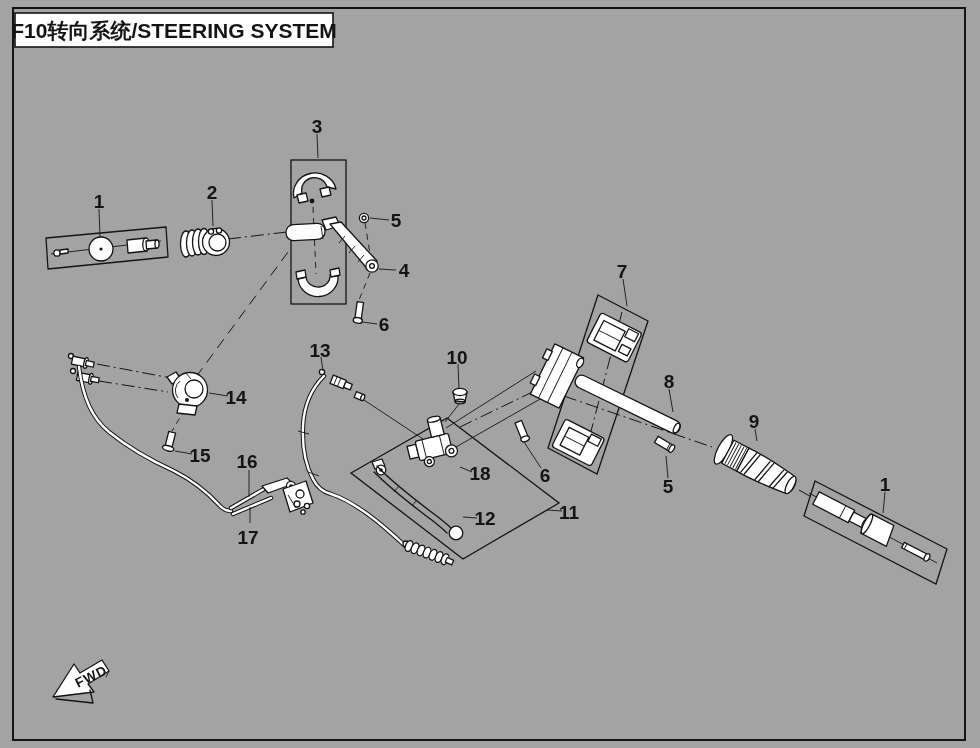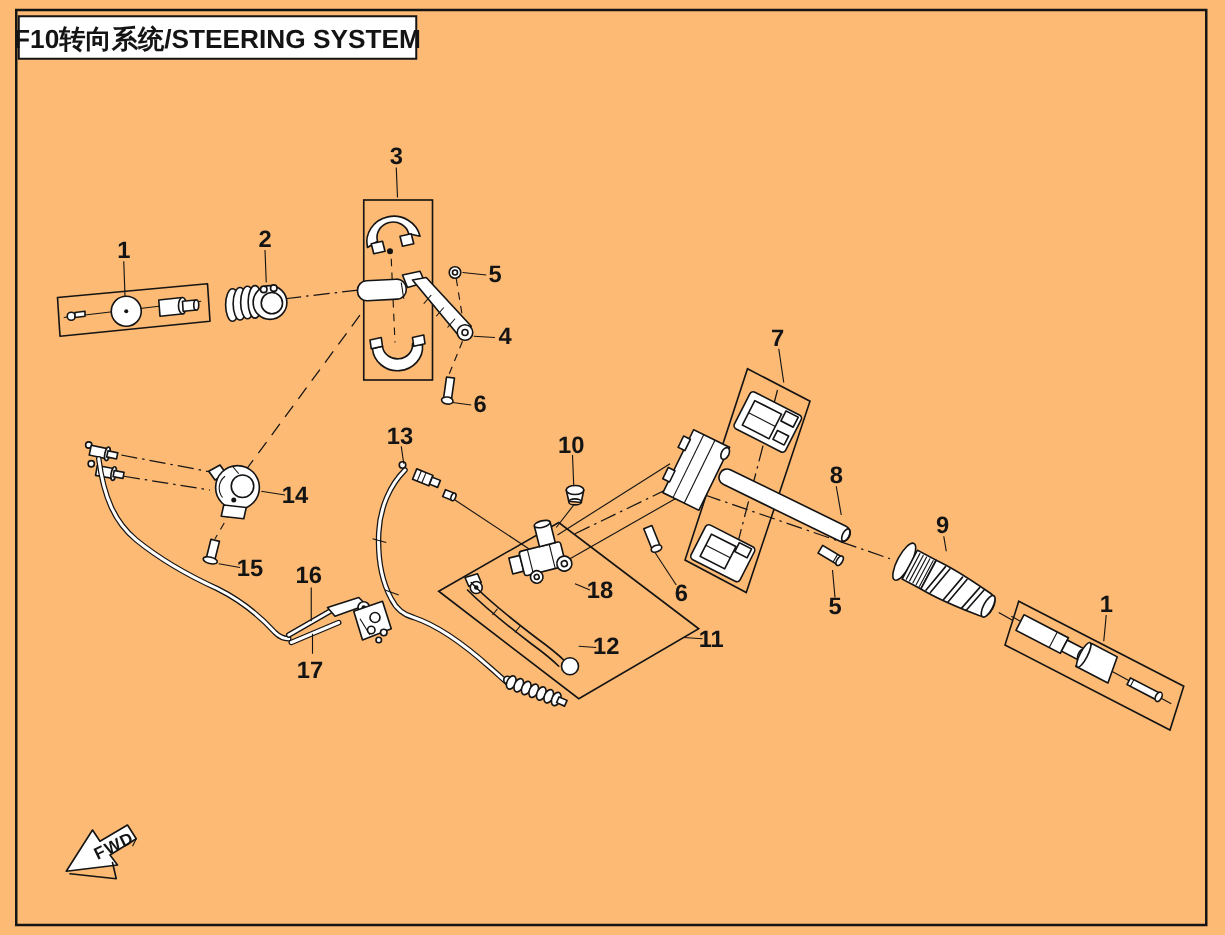--- a/index.html
+++ b/index.html
@@ -1,16 +1,16 @@
 <!DOCTYPE html>
 <html><head>
 <meta charset="utf-8">
 <style>
   html,body { margin:0; padding:0; background:#ffffff; }
-  #page { position:relative; width:980px; height:748px; background:#fdba74; overflow:hidden; }
+  #page { position:relative; width:980px; height:748px; background:#a3a3a3; overflow:hidden; }
   svg { display:block; }
   .ln      { fill:none; stroke:#141414; stroke-width:1.3; stroke-linecap:round; stroke-linejoin:round; }
   .lnw     { fill:#ffffff; stroke:#141414; stroke-width:1.3; stroke-linecap:round; stroke-linejoin:round; }
   .thin    { fill:none; stroke:#141414; stroke-width:0.9; }
   .dashdot { fill:none; stroke:#141414; stroke-width:1; stroke-dasharray:13 4 2 4; }
   .dash    { fill:none; stroke:#141414; stroke-width:0.9; stroke-dasharray:6 5; }
   .longdash{ fill:none; stroke:#141414; stroke-width:1; stroke-dasharray:11 7; }
   .cable-out { fill:none; stroke:#141414; stroke-width:4.4; stroke-linecap:round; }
   .cable-in  { fill:none; stroke:#ffffff; stroke-width:2.4; stroke-linecap:round; }
   .fillink { fill:#141414; stroke:none; }

